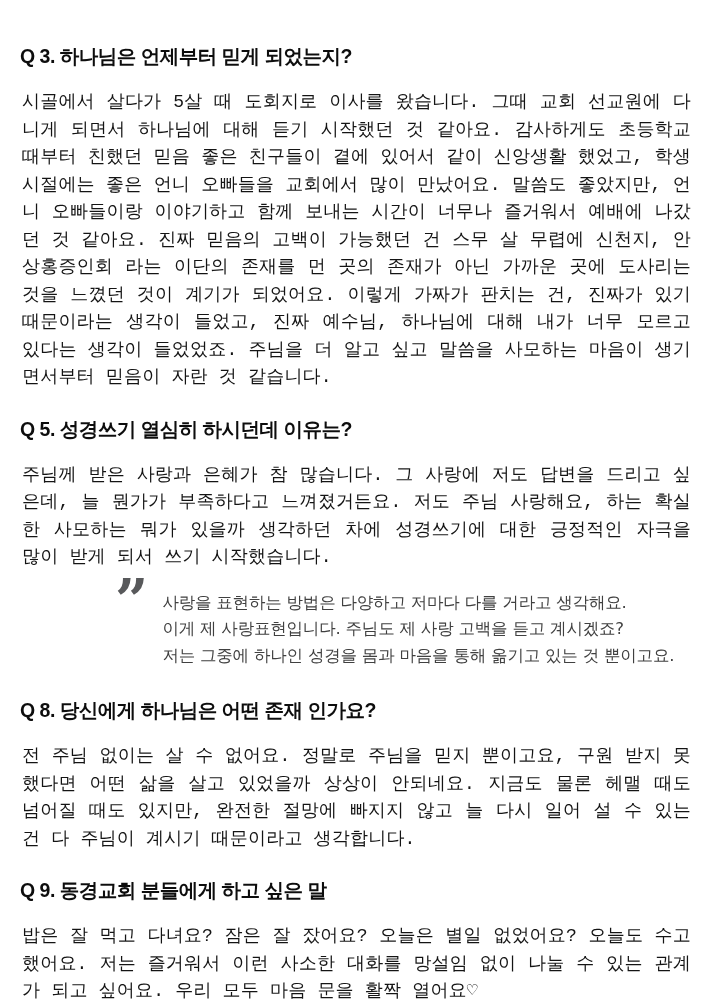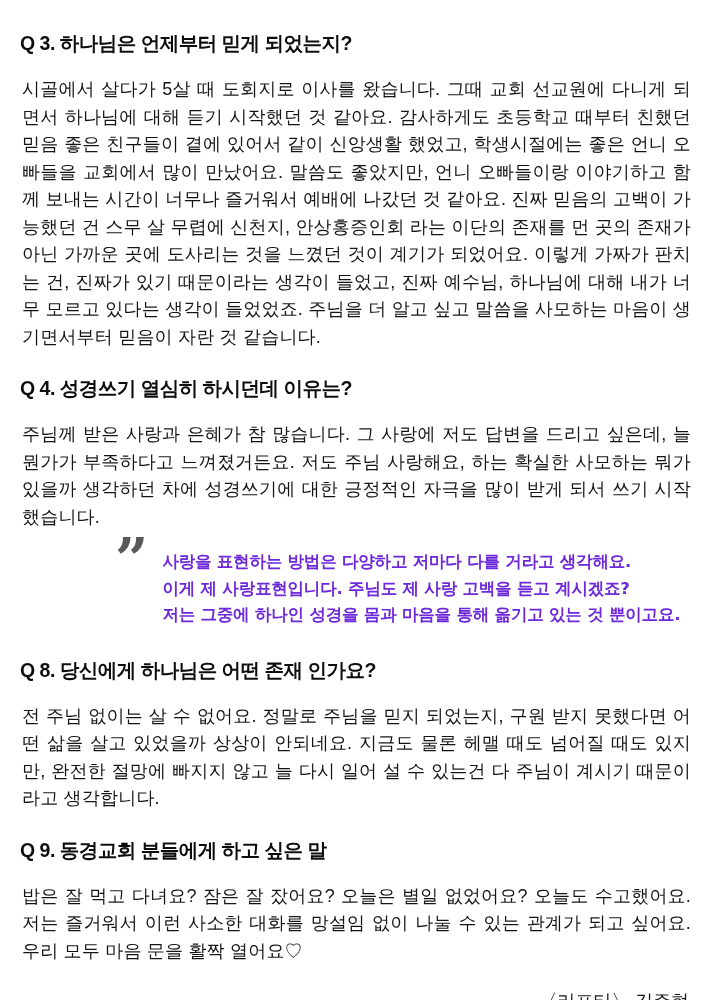--- a/index.html
+++ b/index.html
@@ -12,32 +12,32 @@
     height: 1000px;
     overflow: hidden;
     position: relative;
     font-family: "Liberation Serif", serif;
     color: #111111;
   }
   .page {
     box-sizing: border-box;
     width: 713px;
     height: 868px;
-    padding: 30px 20px 0 20px;
+    padding: 43px 20px 0 20px;
   }
   .q-heading {
     font-family: "Liberation Sans", sans-serif;
     font-weight: 700;
     font-size: 19.5px;
     letter-spacing: -0.5px;
     color: #0d0d0d;
     margin: 0 0 19px 0;
   }
   .q-body {
-    font-family: Liberation Sans, sans-serif;
+    font-family: Liberation Mono, monospace;
     font-size: 18px;
     line-height: 27.5px;
     text-align: justify;
     letter-spacing: 0.2px;
     color: #141414;
     margin: 0 2px 24px 2px;
   }
   .section-q4 .q-body { margin-bottom: 8px; }
   .quote-block {
     display: flex;
@@ -51,61 +51,61 @@
     font-weight: 700;
     color: #58595b;
     margin-right: 14px;
     user-select: none;
   }
   .quote-lines {
     padding-top: 10px;
   }
   .quote-line {
     font-family: "DejaVu Sans", "Liberation Sans", sans-serif;
-    font-weight: 700;
+    font-weight: 400;
     font-size: 16.5px;
     line-height: 26.5px;
     letter-spacing: -0.2px;
-    color: #6d28d9;
+    color: #404040;
   }
   .reporter-line {
     text-align: right;
     font-family: "DejaVu Serif", "Liberation Serif", serif;
     font-size: 18px;
     color: #141414;
     margin: 2px 4px 40px 0;
   }
 </style>
 </head>
 <body>
 
 <div class="page">
 
   <section class="section-q3">
     <h2 class="q-heading">Q 3. 하나님은 언제부터 믿게 되었는지?</h2>
     <p class="q-body">시골에서 살다가 5살 때 도회지로 이사를 왔습니다. 그때 교회 선교원에 다니게 되면서 하나님에 대해 듣기 시작했던 것 같아요. 감사하게도 초등학교 때부터 친했던 믿음 좋은 친구들이 곁에 있어서 같이 신앙생활 했었고, 학생시절에는 좋은 언니 오빠들을 교회에서 많이 만났어요. 말씀도 좋았지만, 언니 오빠들이랑 이야기하고 함께 보내는 시간이 너무나 즐거워서 예배에 나갔던 것 같아요. 진짜 믿음의 고백이 가능했던 건 스무 살 무렵에 신천지, 안상홍증인회 라는 이단의 존재를 먼 곳의 존재가 아닌 가까운 곳에 도사리는 것을 느꼈던 것이 계기가 되었어요. 이렇게 가짜가 판치는 건, 진짜가 있기 때문이라는 생각이 들었고, 진짜 예수님, 하나님에 대해 내가 너무 모르고 있다는 생각이 들었었죠. 주님을 더 알고 싶고 말씀을 사모하는 마음이 생기면서부터 믿음이 자란 것 같습니다.</p>
   </section>
 
   <section class="section-q4">
-    <h2 class="q-heading">Q 4. 성경쓰기 열심히 하시던데 이유는?</h2>
+    <h2 class="q-heading">Q 5. 성경쓰기 열심히 하시던데 이유는?</h2>
     <p class="q-body">주님께 받은 사랑과 은혜가 참 많습니다. 그 사랑에 저도 답변을 드리고 싶은데, 늘 뭔가가 부족하다고 느껴졌거든요. 저도 주님 사랑해요, 하는 확실한 사모하는 뭐가 있을까 생각하던 차에 성경쓰기에 대한 긍정적인 자극을 많이 받게 되서 쓰기 시작했습니다.</p>
   </section>
 
   <div class="quote-block">
     <span class="quote-mark">”</span>
     <div class="quote-lines">
       <div class="quote-line">사랑을 표현하는 방법은 다양하고 저마다 다를 거라고 생각해요.</div>
       <div class="quote-line">이게 제 사랑표현입니다. 주님도 제 사랑 고백을 듣고 계시겠죠?</div>
       <div class="quote-line">저는 그중에 하나인 성경을 몸과 마음을 통해 옮기고 있는 것 뿐이고요.</div>
     </div>
   </div>
 
   <section class="section-q5">
     <h2 class="q-heading">Q 8. 당신에게 하나님은 어떤 존재 인가요?</h2>
-    <p class="q-body">전 주님 없이는 살 수 없어요. 정말로 주님을 믿지 되었는지, 구원 받지 못했다면 어떤 삶을 살고 있었을까 상상이 안되네요. 지금도 물론 헤맬 때도 넘어질 때도 있지만, 완전한 절망에 빠지지 않고 늘 다시 일어 설 수 있는건 다 주님이 계시기 때문이라고 생각합니다.</p>
+    <p class="q-body">전 주님 없이는 살 수 없어요. 정말로 주님을 믿지 뿐이고요, 구원 받지 못했다면 어떤 삶을 살고 있었을까 상상이 안되네요. 지금도 물론 헤맬 때도 넘어질 때도 있지만, 완전한 절망에 빠지지 않고 늘 다시 일어 설 수 있는건 다 주님이 계시기 때문이라고 생각합니다.</p>
   </section>
 
   <section class="section-q6">
     <h2 class="q-heading">Q 9. 동경교회 분들에게 하고 싶은 말</h2>
     <p class="q-body">밥은 잘 먹고 다녀요? 잠은 잘 잤어요? 오늘은 별일 없었어요? 오늘도 수고했어요. 저는 즐거워서 이런 사소한 대화를 망설임 없이 나눌 수 있는 관계가 되고 싶어요. 우리 모두 마음 문을 활짝 열어요♡</p>
   </section>
 
   <div class="reporter-line">〈리포터〉 김주현</div>
 
 </div>

